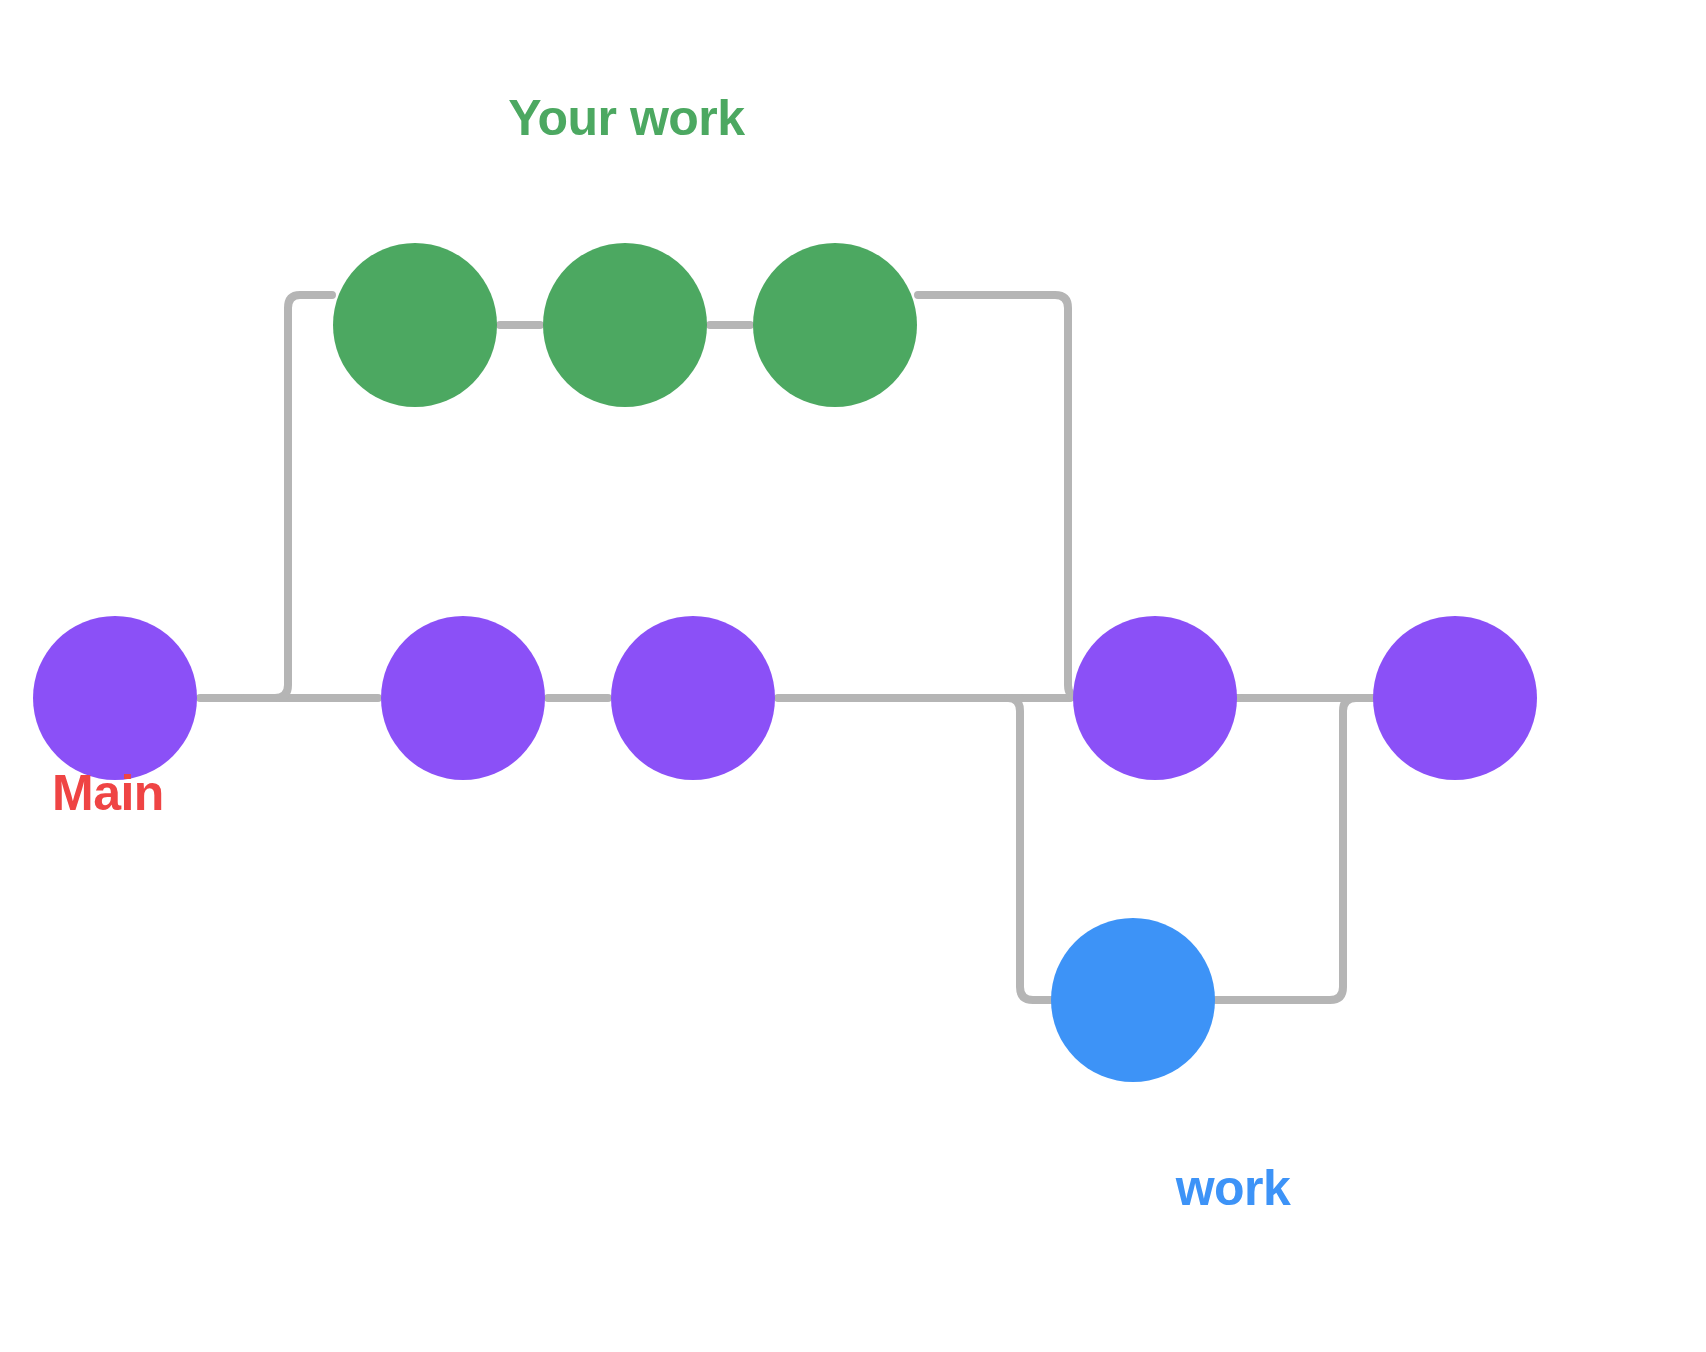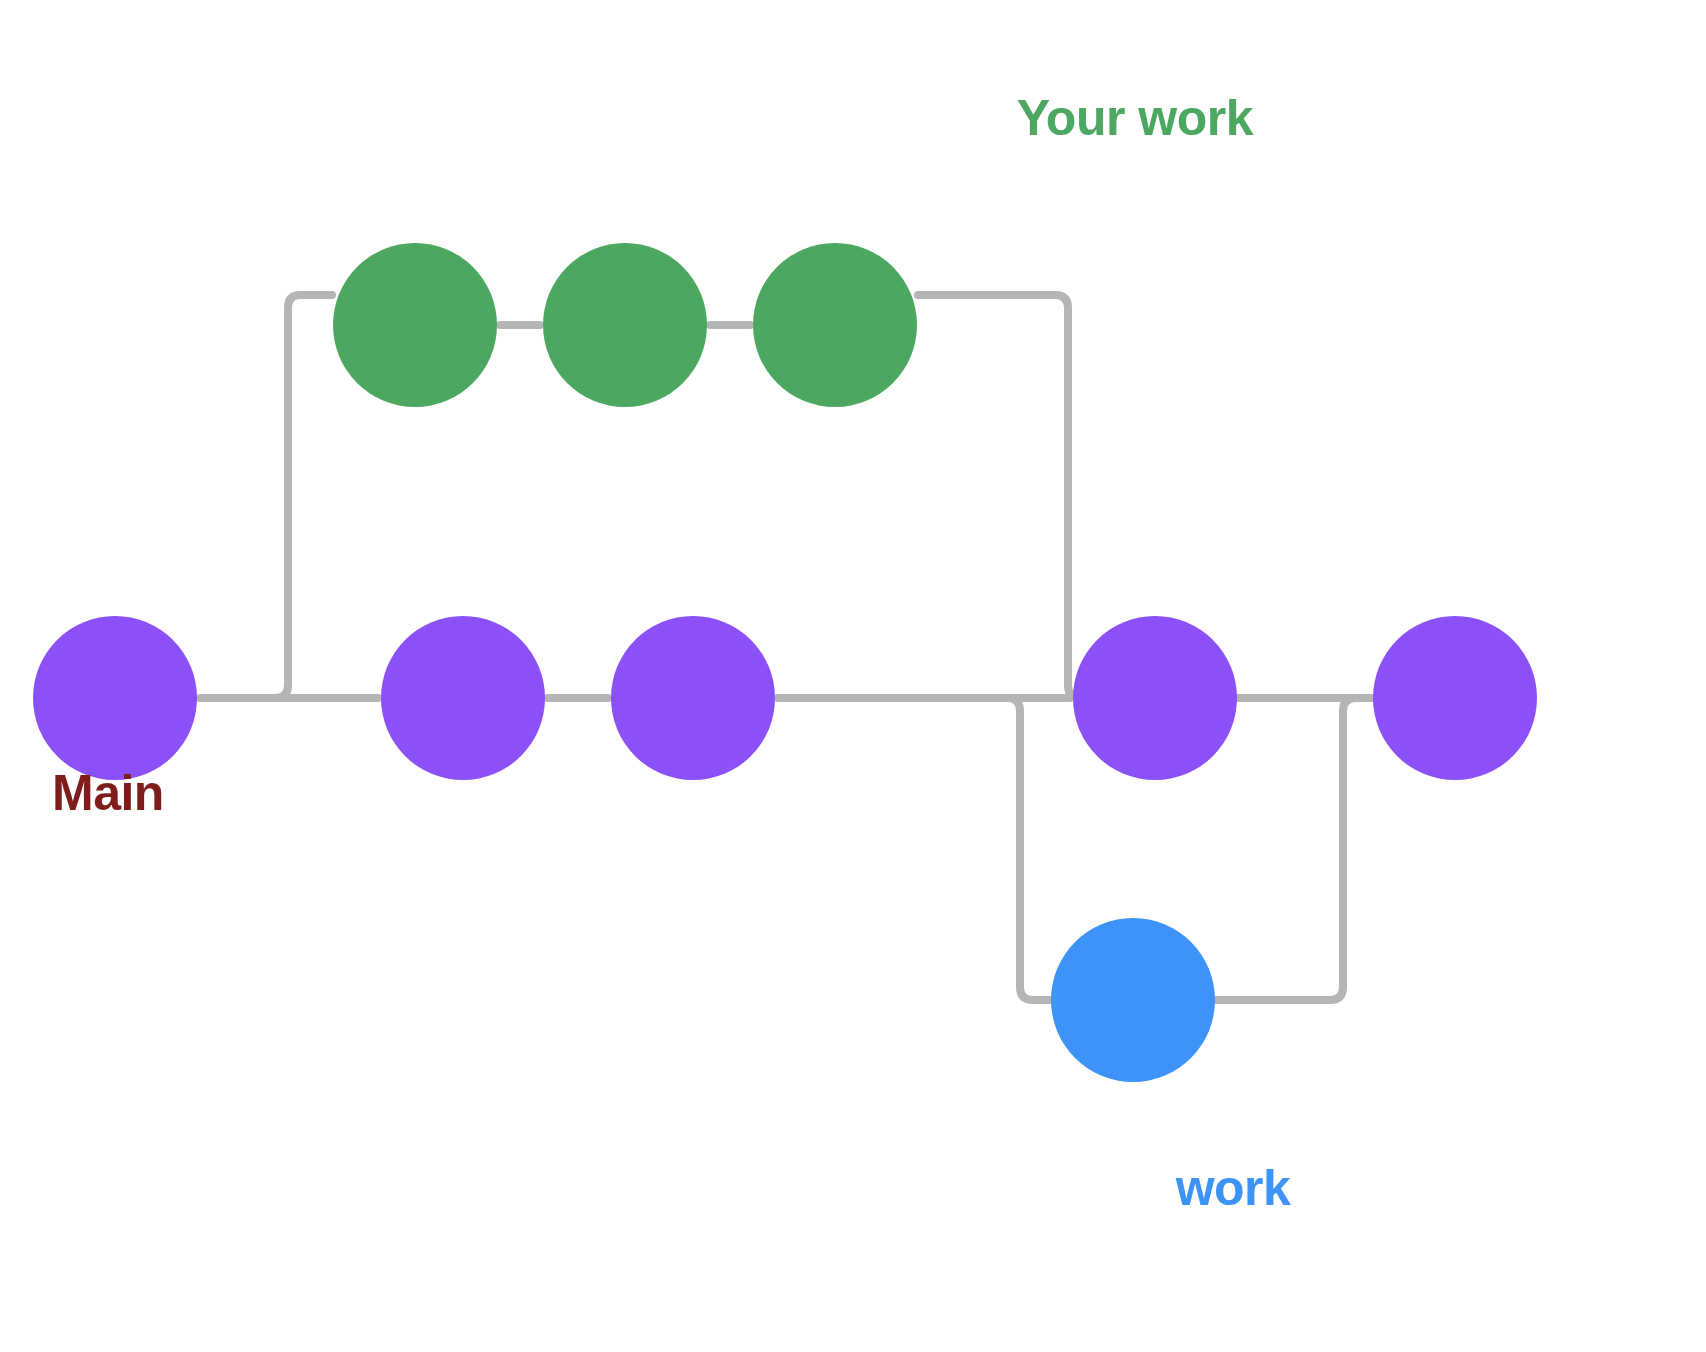--- a/index.html
+++ b/index.html
@@ -33,21 +33,21 @@
     font-weight: bold;
     letter-spacing: -0.5px;
     white-space: pre;
     line-height: 1.15;
     user-select: none;
   }
   #label-your-work {
     left: 0;
     top: 90px;
     width: 1253px;
-    text-align: right;
+    text-align: center;
     font-size: 50px;
     color: #4CA861;
   }
   #label-main {
     left: 52px;
     top: 765px;
     font-size: 50px;
     color: #8B50F7;
   }
   #label-other-work {
@@ -99,19 +99,19 @@
       <circle cx="835" cy="325" r="82" fill="#4CA861"></circle>
     </g>
 
     <g>
       <circle cx="1133" cy="1000" r="82" fill="#3D93F7"></circle>
     </g>
   </svg>
 
   <div class="label" id="label-your-work" style="color: rgb(76, 168, 97);">Your work</div>
 
-  <div class="label" id="label-main" style="color: #7f1d1d; text-align: right;">Main</div>
+  <div class="label" id="label-main" style="color: #ef4444; text-align: right;">Main</div>
 
   <div class="label" id="label-other-work" style="color: rgb(61, 147, 247);">
     <div>work</div>
   </div>
 
 </div>
 
 </body></html>

